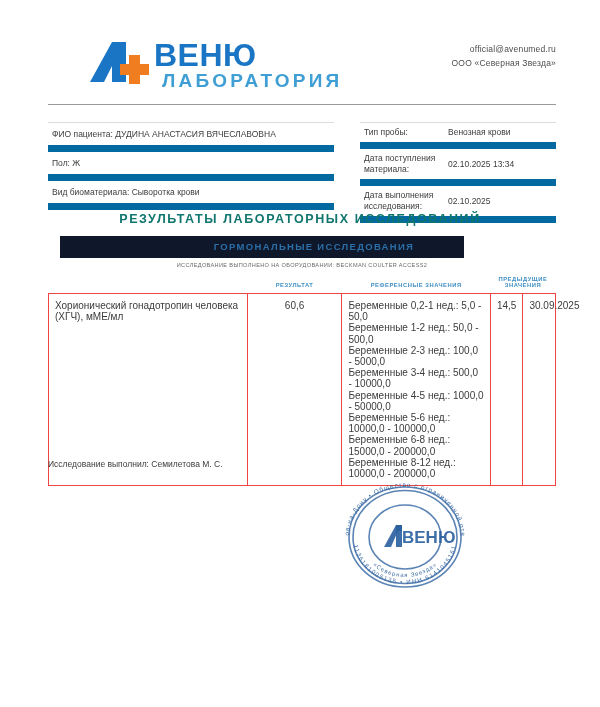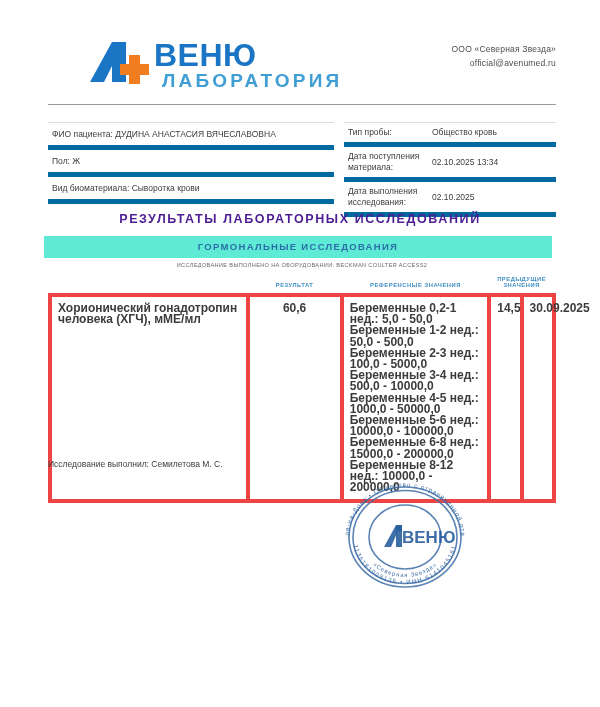--- a/index.html
+++ b/index.html
@@ -71,65 +71,66 @@
     position: absolute;
     left: 48px; top: 122px;
     width: 286px;
   }
   .info-right {
     position: absolute;
     left: 344px; top: 122px;
     width: 212px;
   }
   .info-row {
-    border-bottom: 5px solid #0369a1;
+    border-bottom: 7px solid #0369a1;
     font-size: 8.5px;
     color: #3c3c3c;
     padding: 6px 2px 5px 4px;
     line-height: 11px;
     min-height: 11px;
   }
   .info-left .info-row:first-child,
   .info-right .info-row:first-child {
     border-top: 1px solid #dcdcdc;
   }
   .info-right .info-row {
     display: flex;
     align-items: center;
     padding: 4px 2px 4px 4px;
     min-height: 20px;
     box-sizing: border-box;
+    margin-left: 16px;
   }
   .ir-label {
     width: 84px;
     flex: none;
     line-height: 11px;
   }
   .ir-value {
     flex: 1;
     line-height: 11px;
   }
 
   
   .main-title {
     position: absolute;
     left: 0; top: 212px;
     width: 600px;
     text-align: center;
     font-size: 12.5px;
     font-weight: bold;
-    color: #4c1d95;
+    color: #0f766e;
     letter-spacing: 1.6px;
   }
   .section-band {
     position: absolute;
-    left: 44px; top: 236px;
-    width: 508px;
+    left: 60px; top: 236px;
+    width: 404px;
     height: 22px;
-    background: #5eead4;
+    background: #0f172a;
   }
   .section-band-text {
     position: absolute;
     left: 0; top: 0;
     width: 508px;
     line-height: 22px;
     text-align: center;
     font-size: 9.5px;
     font-weight: bold;
     color: #2b6fa8;
@@ -157,27 +158,26 @@
     font-size: 5.8px;
     font-weight: bold;
     color: #3e8ec4;
     letter-spacing: 0.55px;
     padding: 2px 0 5px 0;
     border: none;
     text-align: center;
     vertical-align: bottom;
   }
   .res-table td {
-    border: 4px solid #ef4444;
-    font-size: 12px;
+    border: 1px solid #ef4444;
+    font-size: 10px;
     color: #3c3c3c;
     vertical-align: top;
     padding: 6px 6px 6px 6px;
     line-height: 11.2px;
-    font-weight: bold;
   }
   .c-name  { width: 174px; }
   .c-res   { width: 83px;  text-align: center; }
   .c-ref   { width: 130px; }
   .c-prev  { width: 57px;  text-align: center; }
   .c-date  { width: 64px;  text-align: center; }
   .td-name { vertical-align: middle; }
   .td-res  { vertical-align: middle; text-align: center; }
   .td-prev { vertical-align: middle; text-align: center; }
   .td-date { vertical-align: middle; text-align: center; }
@@ -214,22 +214,22 @@
 
         <path d="M46 30 h9 v-9 h11 v9 h9 v11 h-9 v9 h-11 v-9 h-9 z" fill="#f07d20"></path>
 
         <text x="80" y="32" font-family="'Liberation Sans', sans-serif" font-size="32" font-weight="bold" fill="#1a76c4" letter-spacing="0.5">ВЕНЮ</text>
 
         <text x="88" y="53" font-family="'Liberation Sans', sans-serif" font-size="19" font-weight="bold" fill="#3f9fd4" letter-spacing="3.2">ЛАБОРАТОРИЯ</text>
       </svg>
     </div>
 
     <div class="contact">
+      <div class="contact-line">official@avenumed.ru</div>
       <div class="contact-line">ООО «Северная Звезда»</div>
-      <div class="contact-line">official@avenumed.ru</div>
     </div>
   </div>
   <div class="header-rule"></div>
 
   <div class="info-left">
     <div class="info-row">
       <span>ФИО пациента:</span>
       <span>ДУДИНА АНАСТАСИЯ ВЯЧЕСЛАВОВНА</span>
     </div>
     <div class="info-row">
@@ -238,21 +238,21 @@
     </div>
     <div class="info-row">
       <span>Вид биоматериала:</span>
       <span>Сыворотка крови</span>
     </div>
   </div>
 
   <div class="info-right">
     <div class="info-row">
       <span class="ir-label">Тип пробы:</span>
-      <span class="ir-value">Общество кровь</span>
+      <span class="ir-value">Венозная крови</span>
     </div>
     <div class="info-row">
       <span class="ir-label">Дата поступления материала:</span>
       <span class="ir-value">02.10.2025 13:34</span>
     </div>
     <div class="info-row">
       <span class="ir-label">Дата выполнения исследования:</span>
       <span class="ir-value">02.10.2025</span>
     </div>
   </div>

